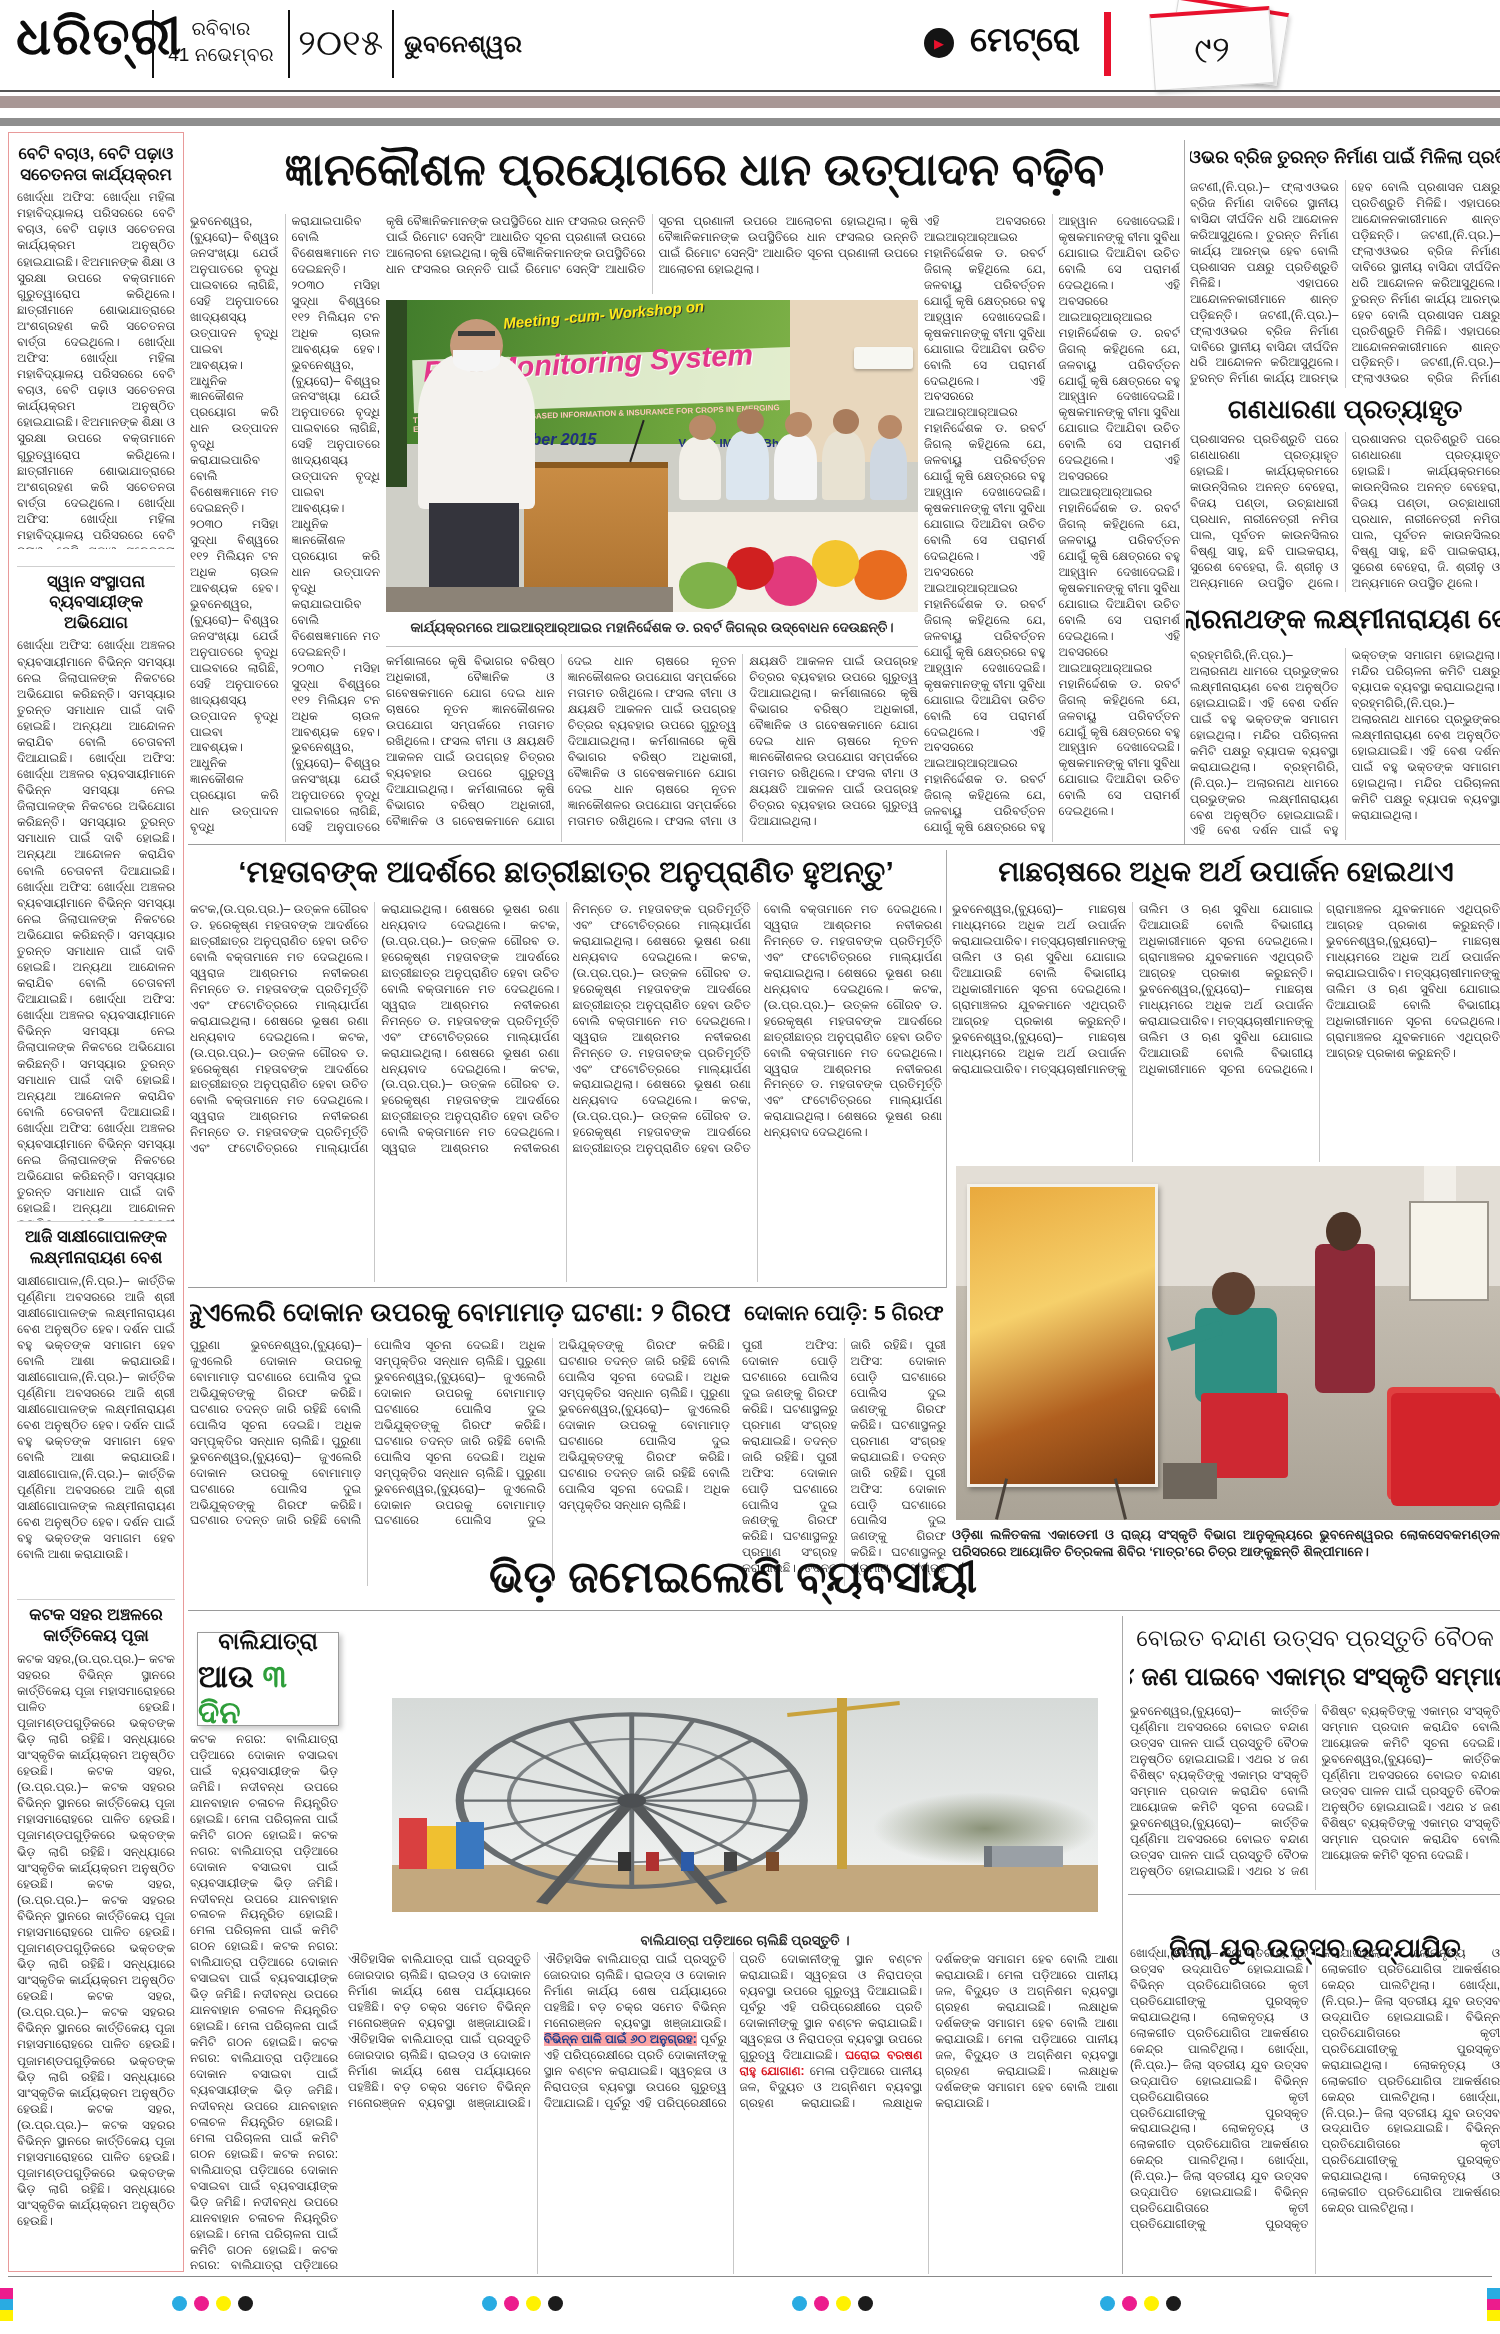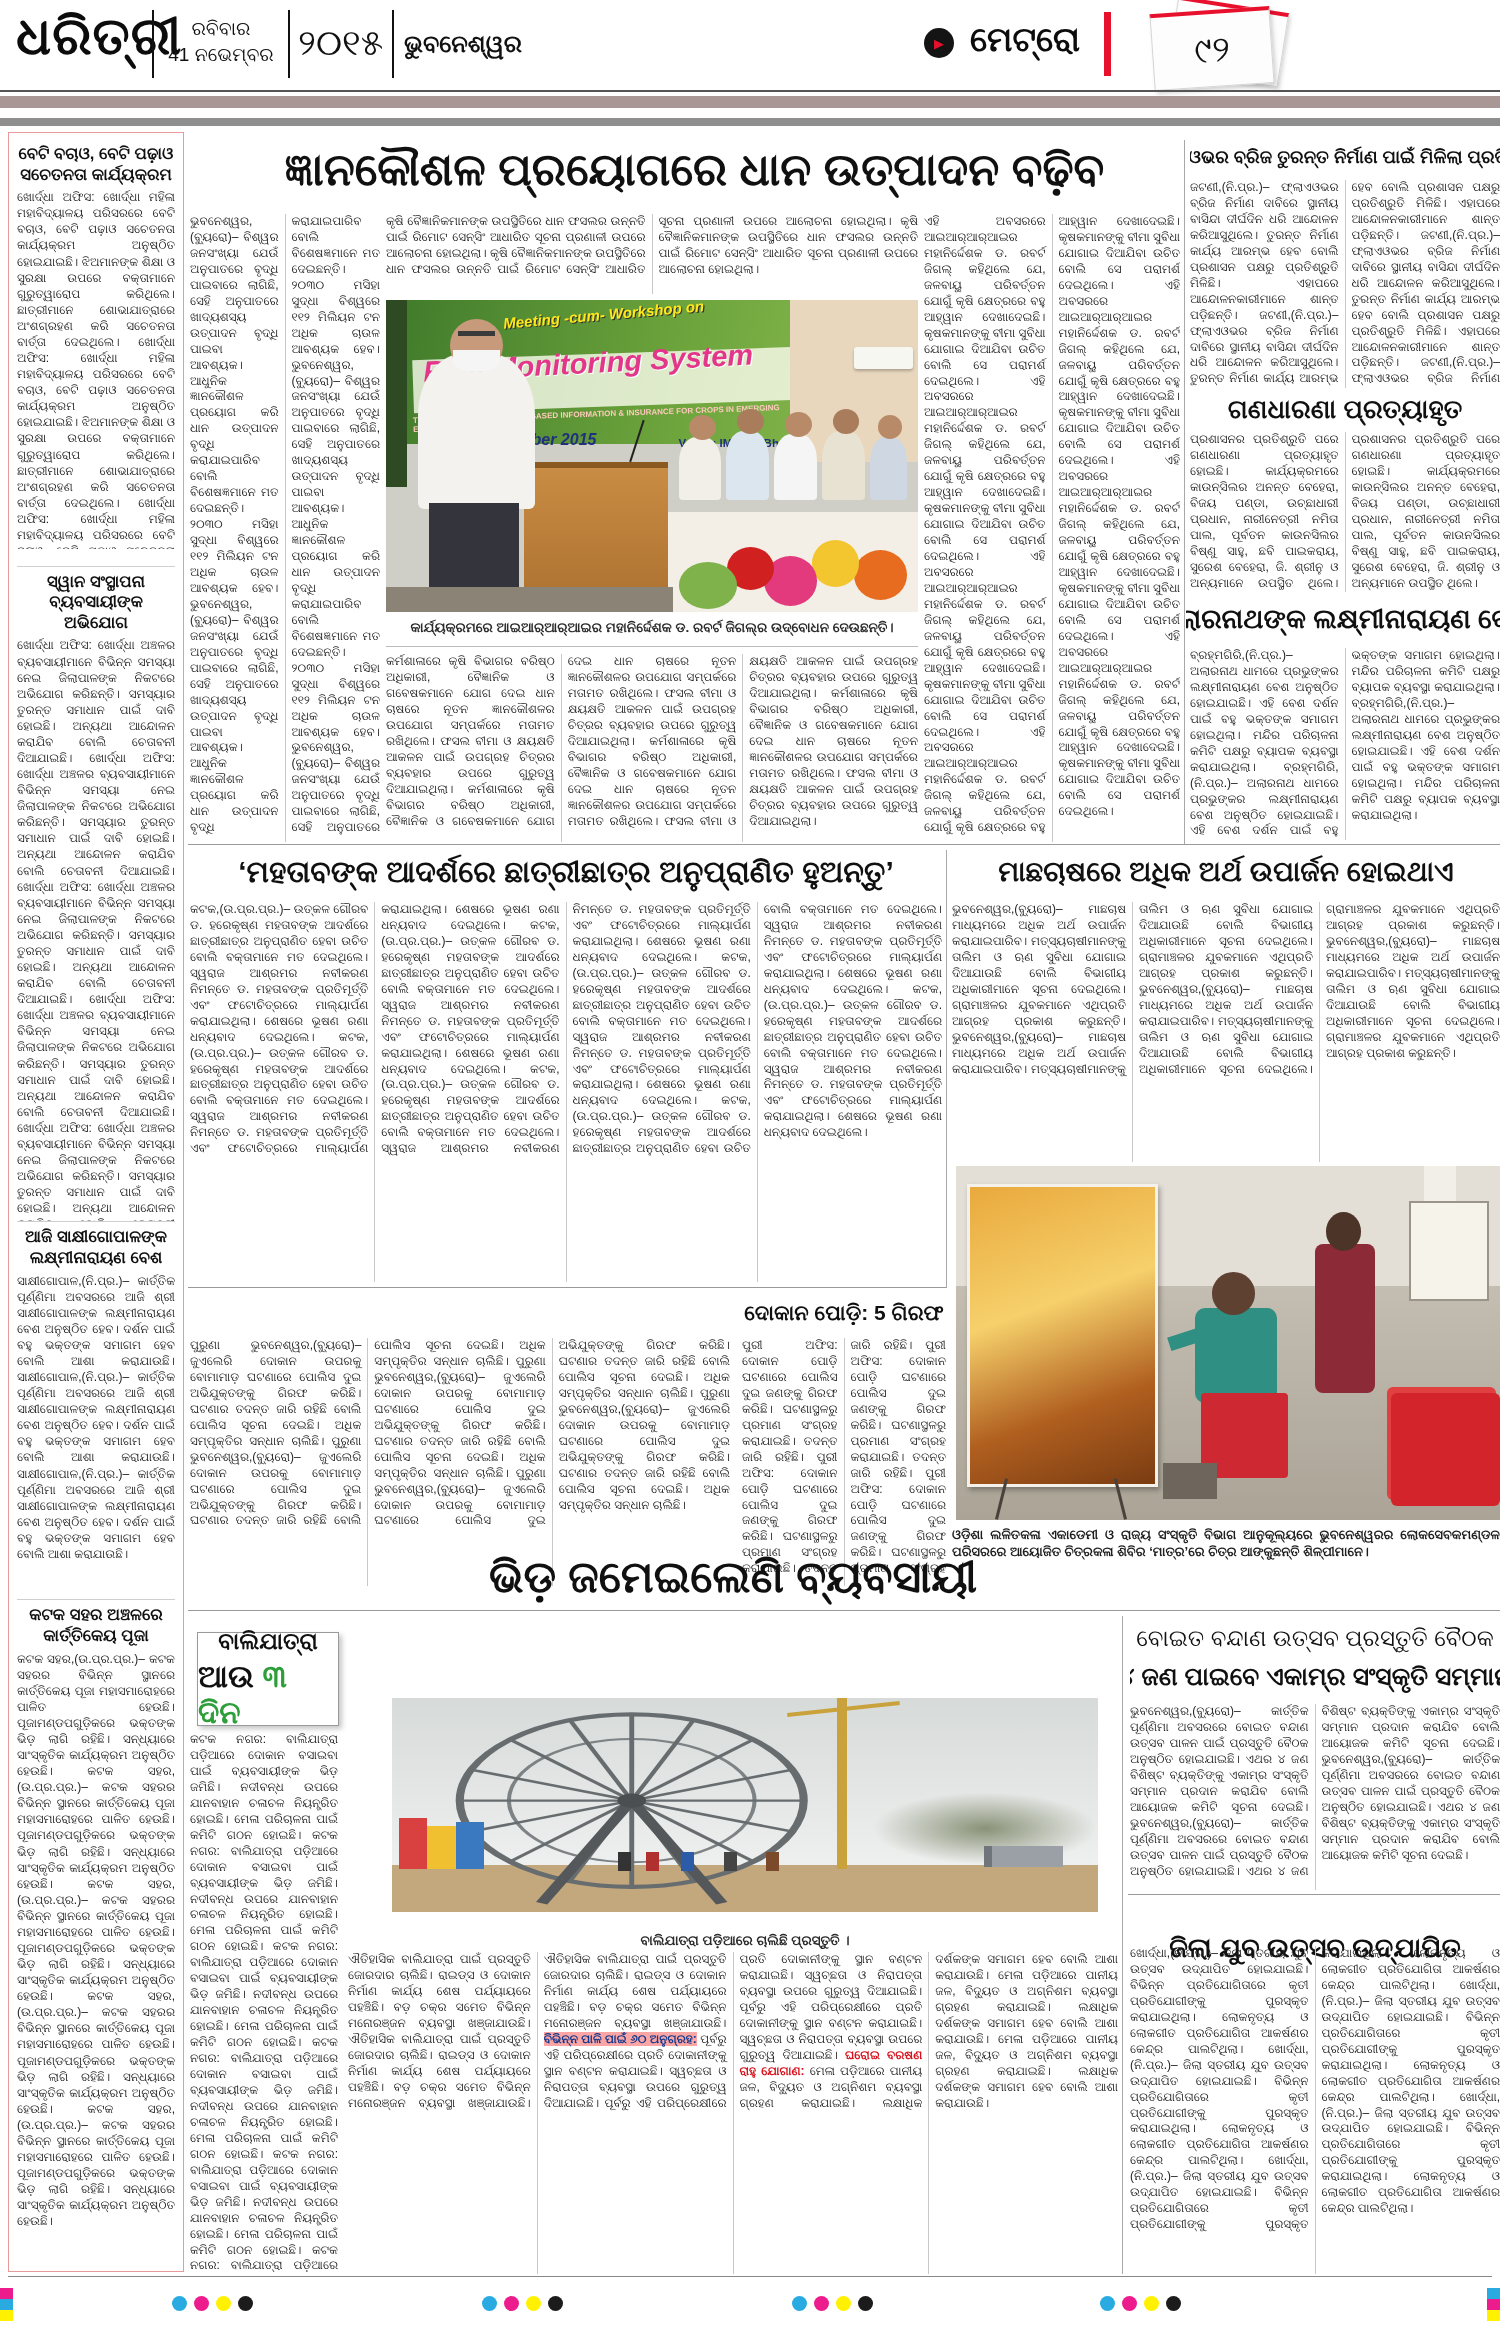--- a/index.html
+++ b/index.html
@@ -179,20 +179,21 @@
     <div class="ph" style="left:39%;top:46%;width:10%;height:4%;background:#2e8f82;transform:rotate(-18deg);"></div>
     <div class="ph" style="left:45%;top:64%;width:16%;height:24%;background:#ce2832;border-radius:4px;"></div>
     <div class="ph" style="left:66%;top:22%;width:11%;height:42%;background:#8c2a38;border-radius:8px;"></div>
     <div class="ph" style="left:68%;top:13%;width:6.5%;height:11%;background:#4c3528;border-radius:50%;"></div>
     <div class="ph" style="right:2%;top:10%;width:14%;height:27%;background:#f6f3ea;border:2px solid #9a948a;"></div>
     <div class="ph" style="right:0;bottom:4%;width:20%;height:32%;background:#d3242b;border-radius:6px;box-shadow:-4px -6px 0 #e04040;"></div>
     <div class="ph" style="left:38%;bottom:6%;width:10%;height:10%;background:#6e665c;"></div>
   </div>
   <div class="abs body-text" style="left:952px;top:1526px;width:548px;height:58px;font-size:13px;font-weight:bold;">ଓଡ଼ିଶା ଲଳିତକଳା ଏକାଡେମୀ ଓ ରାଜ୍ୟ ସଂସ୍କୃତି ବିଭାଗ ଆନୁକୂଲ୍ୟରେ ଭୁବନେଶ୍ୱରର ଲୋକସେବକମଣ୍ଡଳ ପରିସରରେ ଆୟୋଜିତ ଚିତ୍ରକଳା ଶିବିର ‘ମାତ୍ର’ରେ ଚିତ୍ର ଆଙ୍କୁଛନ୍ତି ଶିଳ୍ପୀମାନେ।</div>
 
+  <div class="abs headline" style="left:190px;top:1292px;width:540px;height:40px;font-size:26px;">ଜୁଏଲେରି ଦୋକାନ ଉପରକୁ ବୋମାମାଡ଼ ଘଟଣା: ୨ ଗିରଫ</div>
   <div class="abs headline" style="left:742px;top:1296px;width:204px;height:34px;font-size:21px;">ଦୋକାନ ପୋଡ଼ି: 5 ଗିରଫ</div>
   <div class="abs body-text cols-3" style="left:190px;top:1338px;width:540px;height:248px;">ପୁରୁଣା ଭୁବନେଶ୍ୱର,(ବ୍ୟୁରୋ)– ଜୁଏଲେରି ଦୋକାନ ଉପରକୁ ବୋମାମାଡ଼ ଘଟଣାରେ ପୋଲିସ ଦୁଇ ଅଭିଯୁକ୍ତଙ୍କୁ ଗିରଫ କରିଛି। ଘଟଣାର ତଦନ୍ତ ଜାରି ରହିଛି ବୋଲି ପୋଲିସ ସୂଚନା ଦେଇଛି। ଅଧିକ ସମ୍ପୃକ୍ତିର ସନ୍ଧାନ ଚାଲିଛି। ପୁରୁଣା ଭୁବନେଶ୍ୱର,(ବ୍ୟୁରୋ)– ଜୁଏଲେରି ଦୋକାନ ଉପରକୁ ବୋମାମାଡ଼ ଘଟଣାରେ ପୋଲିସ ଦୁଇ ଅଭିଯୁକ୍ତଙ୍କୁ ଗିରଫ କରିଛି। ଘଟଣାର ତଦନ୍ତ ଜାରି ରହିଛି ବୋଲି ପୋଲିସ ସୂଚନା ଦେଇଛି। ଅଧିକ ସମ୍ପୃକ୍ତିର ସନ୍ଧାନ ଚାଲିଛି। ପୁରୁଣା ଭୁବନେଶ୍ୱର,(ବ୍ୟୁରୋ)– ଜୁଏଲେରି ଦୋକାନ ଉପରକୁ ବୋମାମାଡ଼ ଘଟଣାରେ ପୋଲିସ ଦୁଇ ଅଭିଯୁକ୍ତଙ୍କୁ ଗିରଫ କରିଛି। ଘଟଣାର ତଦନ୍ତ ଜାରି ରହିଛି ବୋଲି ପୋଲିସ ସୂଚନା ଦେଇଛି। ଅଧିକ ସମ୍ପୃକ୍ତିର ସନ୍ଧାନ ଚାଲିଛି। ପୁରୁଣା ଭୁବନେଶ୍ୱର,(ବ୍ୟୁରୋ)– ଜୁଏଲେରି ଦୋକାନ ଉପରକୁ ବୋମାମାଡ଼ ଘଟଣାରେ ପୋଲିସ ଦୁଇ ଅଭିଯୁକ୍ତଙ୍କୁ ଗିରଫ କରିଛି। ଘଟଣାର ତଦନ୍ତ ଜାରି ରହିଛି ବୋଲି ପୋଲିସ ସୂଚନା ଦେଇଛି। ଅଧିକ ସମ୍ପୃକ୍ତିର ସନ୍ଧାନ ଚାଲିଛି। ପୁରୁଣା ଭୁବନେଶ୍ୱର,(ବ୍ୟୁରୋ)– ଜୁଏଲେରି ଦୋକାନ ଉପରକୁ ବୋମାମାଡ଼ ଘଟଣାରେ ପୋଲିସ ଦୁଇ ଅଭିଯୁକ୍ତଙ୍କୁ ଗିରଫ କରିଛି। ଘଟଣାର ତଦନ୍ତ ଜାରି ରହିଛି ବୋଲି ପୋଲିସ ସୂଚନା ଦେଇଛି। ଅଧିକ ସମ୍ପୃକ୍ତିର ସନ୍ଧାନ ଚାଲିଛି।</div>
   <div class="abs body-text cols-2" style="left:742px;top:1338px;width:204px;height:248px;">ପୁରୀ ଅଫିସ: ଦୋକାନ ପୋଡ଼ି ଘଟଣାରେ ପୋଲିସ ଦୁଇ ଜଣଙ୍କୁ ଗିରଫ କରିଛି। ଘଟଣାସ୍ଥଳରୁ ପ୍ରମାଣ ସଂଗ୍ରହ କରାଯାଇଛି। ତଦନ୍ତ ଜାରି ରହିଛି। ପୁରୀ ଅଫିସ: ଦୋକାନ ପୋଡ଼ି ଘଟଣାରେ ପୋଲିସ ଦୁଇ ଜଣଙ୍କୁ ଗିରଫ କରିଛି। ଘଟଣାସ୍ଥଳରୁ ପ୍ରମାଣ ସଂଗ୍ରହ କରାଯାଇଛି। ତଦନ୍ତ ଜାରି ରହିଛି। ପୁରୀ ଅଫିସ: ଦୋକାନ ପୋଡ଼ି ଘଟଣାରେ ପୋଲିସ ଦୁଇ ଜଣଙ୍କୁ ଗିରଫ କରିଛି। ଘଟଣାସ୍ଥଳରୁ ପ୍ରମାଣ ସଂଗ୍ରହ କରାଯାଇଛି। ତଦନ୍ତ ଜାରି ରହିଛି। ପୁରୀ ଅଫିସ: ଦୋକାନ ପୋଡ଼ି ଘଟଣାରେ ପୋଲିସ ଦୁଇ ଜଣଙ୍କୁ ଗିରଫ କରିଛି। ଘଟଣାସ୍ଥଳରୁ ପ୍ରମାଣ ସଂଗ୍ରହ କରାଯାଇଛି। ତଦନ୍ତ ଜାରି ରହିଛି।</div>
 
   <div class="abs hrule" style="left:188px;top:1610px;width:1312px;"></div>
 
   <div class="abs balibox" style="left:197px;top:1632px;width:140px;height:92px;">
     <div class="l1">ବାଲିଯାତ୍ରା</div>
     <div class="l2">
       <span>ଆଉ</span>

